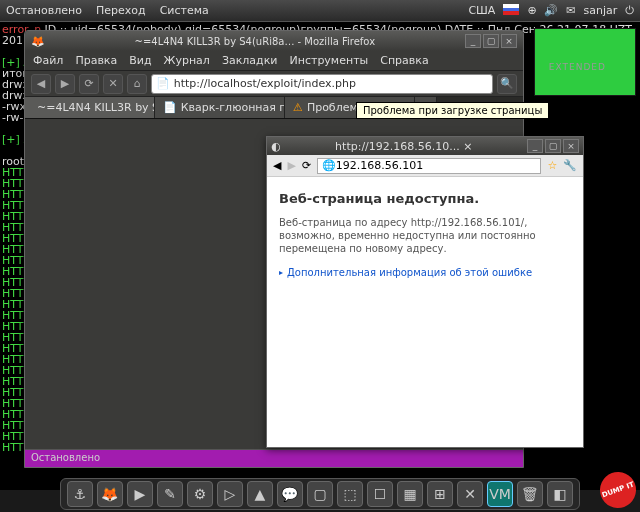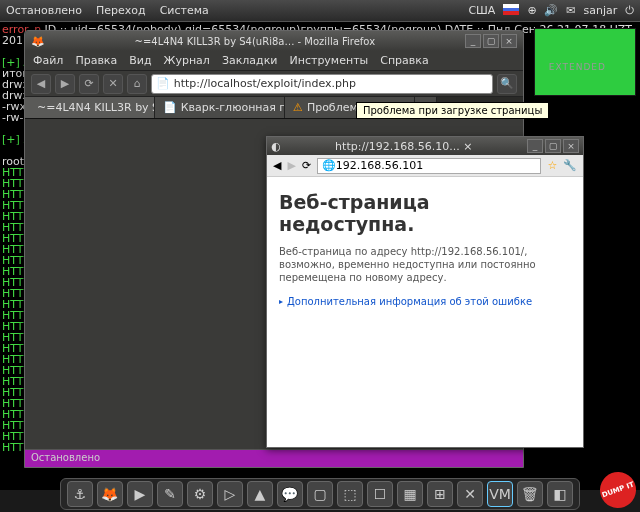--- a/index.html
+++ b/index.html
@@ -27,29 +27,29 @@
 .tabs{height:22px;display:flex;background:#2a2a28;border-bottom:1px solid #111}
 .tab{padding:3px 8px;background:#4a4a48;border-right:1px solid #222;display:flex;align-items:center;gap:4px;color:#ddd;font-size:10px;max-width:130px;overflow:hidden;white-space:nowrap}
 .tab.active{background:#5a5a58}
 .tooltip{position:absolute;top:102px;left:356px;background:#ffffe1;border:1px solid #000;padding:2px 6px;font-size:10px;color:#000;z-index:10}
 .status{position:absolute;bottom:0;left:0;right:0;height:18px;background:#a21caf;border-top:1px solid #555;color:#ccc;font-size:10px;padding:2px 6px}
 .chromewin{position:absolute;top:136px;left:266px;width:318px;height:312px;background:#fff;border:1px solid #666;box-shadow:0 2px 8px rgba(0,0,0,.6)}
 .cw-title{height:18px;background:linear-gradient(#5a5a58,#3a3a38);display:flex;align-items:center;padding:0 4px;color:#ddd;font-size:10px}
 .cw-url{height:22px;background:#e8e8e8;border-bottom:1px solid #ccc;display:flex;align-items:center;padding:0 6px;gap:6px}
 .cw-url-field{flex:1;height:16px;background:#fff;border:1px solid #aaa;padding:0 4px;font-size:10px;display:flex;align-items:center}
 .cw-body{padding:14px 12px;color:#333}
-.cw-body h2{font-size:19px;font-weight:bold;margin-bottom:10px}
+.cw-body h2{font-size:13px;font-weight:bold;margin-bottom:10px}
 .cw-body p{font-size:10px;color:#555;margin-bottom:12px;line-height:13px}
 .cw-link{color:#15c;font-size:10px;display:flex;align-items:center;gap:4px}
 .cw-link::before{content:"▸";color:#15c;font-size:8px}
 .green-block{position:absolute;top:28px;right:4px;width:102px;height:68px;background:#2ecc40;border:1px solid #1a1a1a}
 .ext-label{position:absolute;top:62px;right:34px;color:#999;font-size:9px;letter-spacing:1px}
 .dock{position:absolute;bottom:2px;left:50%;transform:translateX(-50%);height:32px;display:flex;gap:4px;background:rgba(40,40,40,.9);border:1px solid #555;border-radius:6px;padding:2px 6px;align-items:center}
 .dock-icon{width:26px;height:26px;background:#444;border:1px solid #666;border-radius:4px;display:flex;align-items:center;justify-content:center;color:#ccc;font-size:14px}
-.dock-icon.hl{background:#404040;border-color:#6cf}
+.dock-icon.hl{background:#0f766e;border-color:#6cf}
 .dump{position:absolute;bottom:4px;right:4px;width:36px;height:36px;background:#d22;border-radius:50%;transform:rotate(-20deg);color:#fff;font-size:7px;display:flex;align-items:center;justify-content:center;font-weight:bold}
 .fav{width:12px;height:12px;background:#ffa500;border-radius:2px;display:inline-block}
 .star{color:#ffa500}
 .warn{color:#f90}
 </style>
 </head>
 <body>
 
 <div class="topbar">
   <div class="topbar-left">

